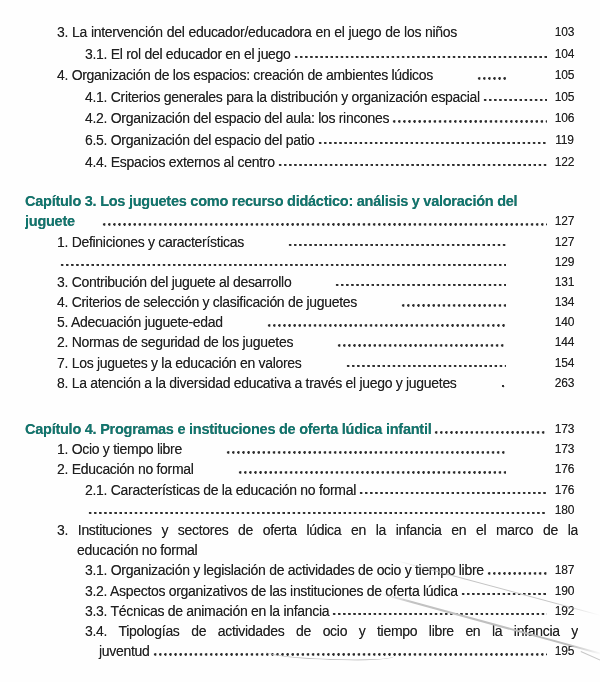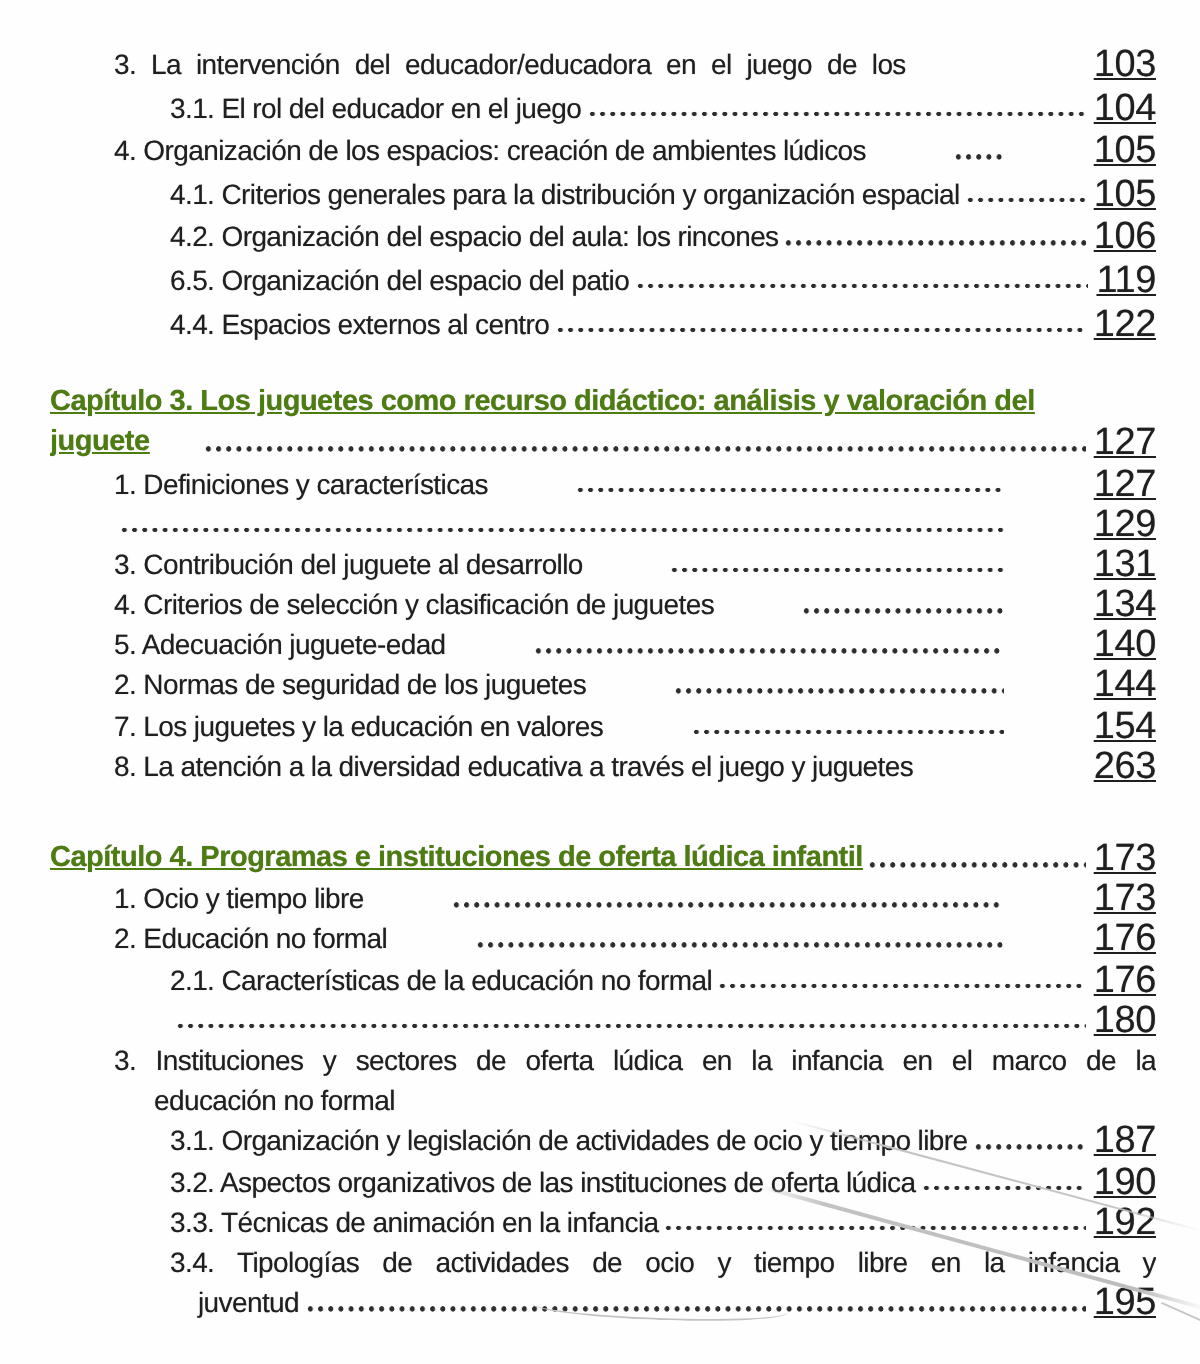--- a/index.html
+++ b/index.html
@@ -46,23 +46,22 @@
   }
   .txt.justify::after {
     content: "";
     display: inline-block;
     width: 100%;
     height: 0;
   }
   .row.bold .txt {
     font-weight: bold;
     font-size: 14.5px;
-    color: #4d7c0f;
+    color: #0f766e;
     letter-spacing: -0.25px;
-    text-decoration: underline;
   }
 
   
   .lvl-chapter      { padding-left: 0; }
   .lvl-item         { padding-left: 32px; gap: 41px; }
   .lvl-subitem      { padding-left: 60px; }
   .lvl-item-cont    { padding-left: 52px; flex-direction: column; }
   .lvl-subitem-cont { padding-left: 74px; }
 
   .dots {
@@ -75,25 +74,24 @@
     background-size: 5.1px 4.5px;
     background-repeat: repeat-x;
   }
   .dots.nodots { background-image: none; flex: 0 0 5px; }
   .dots.gap { margin-left: 27px; }
 
   .pg {
     flex: 0 0 auto;
     min-width: 27px;
     text-align: center;
-    font-size: 19px;
+    font-size: 12px;
     line-height: 19px;
     letter-spacing: -0.2px;
     text-shadow: 0 0 0.4px rgba(20,20,20,0.55);
-    text-decoration: underline;
   }
 
   
   .artifact { position: absolute; pointer-events: none; }
   .scratch-1 {
     left: 396px; top: 560px; width: 212px; height: 1.4px;
     background: linear-gradient(90deg, rgba(185,185,185,0), #c3c3c3 22%, #c6c6c6 78%, rgba(185,185,185,0));
     transform: rotate(15deg); transform-origin: left top;
   }
   .scratch-2 {

